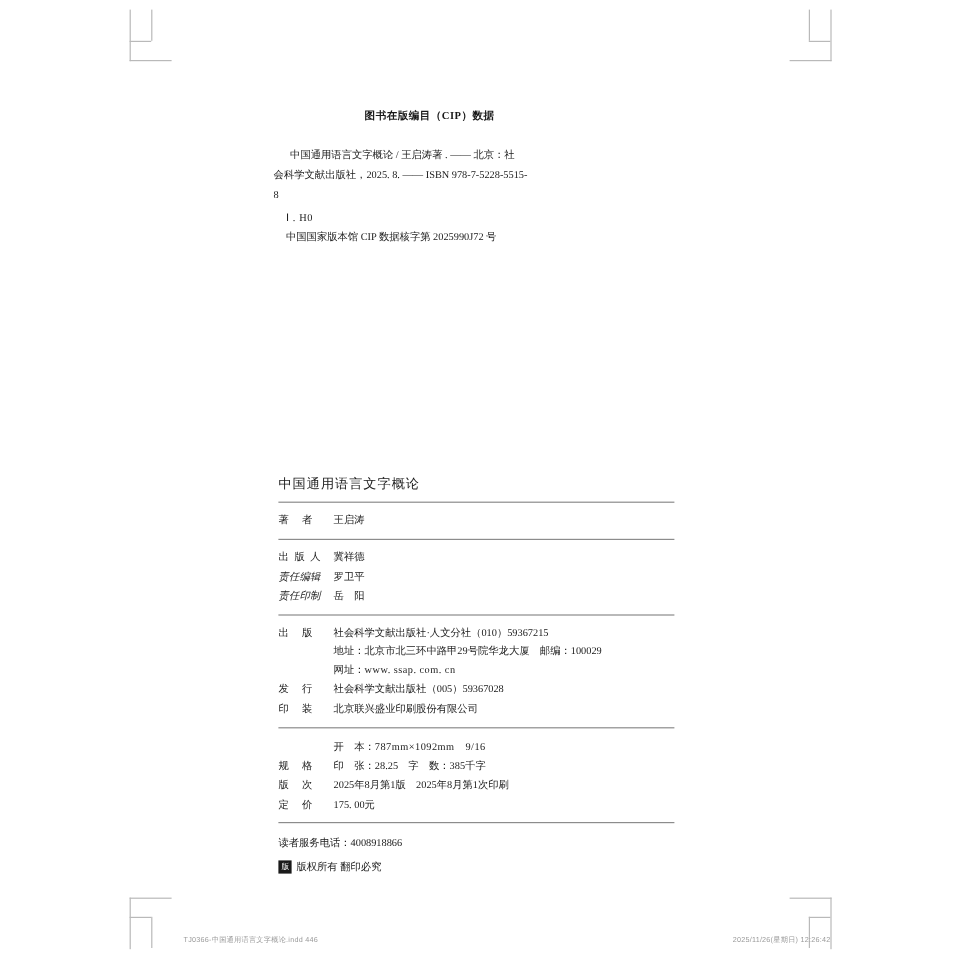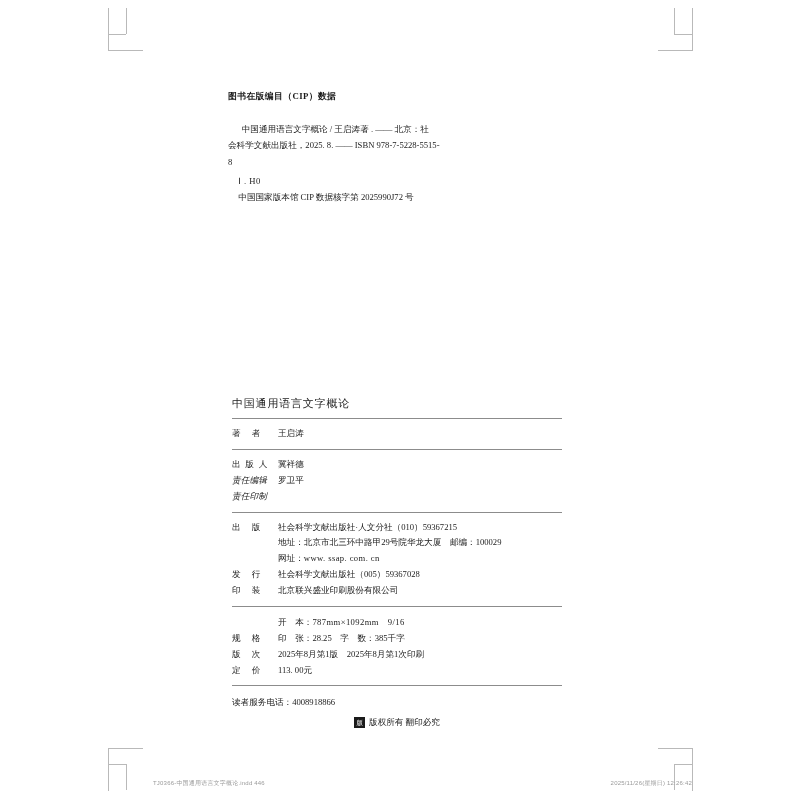--- a/index.html
+++ b/index.html
@@ -37,20 +37,21 @@
     top: 88px;
     width: 260px;
     font-size: 8.5px;
     line-height: 1.95;
   }
   .cip-title {
     font-weight: bold;
     font-size: 8.8px;
     letter-spacing: 0.4px;
     margin-bottom: 2px;
+    text-align: center;
   }
   .cip-body {
     font-size: 8.6px;
     line-height: 1.9;
     text-align: justify;
     margin-top: 16px;
   }
   .cip-indent { text-indent: 1.6em; display: block; }
   .cip-class { display: block; text-indent: 1.2em; margin-top: 3px; letter-spacing: 0.5px; }
   .cip-num { display: block; text-indent: 1.2em; }
@@ -96,21 +97,20 @@
 
   .service {
     padding-top: 8px;
     line-height: 2.0;
   }
   .copy-line {
     display: flex;
     align-items: center;
     gap: 4px;
     margin-top: 2px;
-    justify-content: center;
   }
   .copy-badge {
     display: inline-block;
     width: 11px;
     height: 11px;
     background: #1a1a1a;
     color: #fff;
     font-size: 6.5px;
     line-height: 11px;
     text-align: center;
@@ -183,20 +183,21 @@
     <div class="row">
       <span class="lbl">出 版 人</span>
       <span class="val">冀祥德</span>
     </div>
     <div class="row">
       <span class="lbl tight">责任编辑</span>
       <span class="val">罗卫平</span>
     </div>
     <div class="row">
       <span class="lbl tight">责任印制</span>
+      <span class="val">岳　阳</span>
     </div>
   </div>
   <div class="rule"></div>
 
   <div class="grp">
     <div class="row">
       <span class="lbl">出　版</span>
       <span class="val">社会科学文献出版社·人文分社（010）59367215</span>
     </div>
     <div class="row">
@@ -235,21 +236,21 @@
             <span>28.25　字　数：385千字</span>
         </div>
       </span>
     </div>
     <div class="row">
       <span class="lbl">版　次</span>
       <span class="val">2025年8月第1版　2025年8月第1次印刷</span>
     </div>
     <div class="row">
       <span class="lbl">定　价</span>
-      <span class="val">113. 00元</span>
+      <span class="val">175. 00元</span>
     </div>
   </div>
   <div class="rule"></div>
 
   <div class="service">
     <div>读者服务电话：4008918866</div>
     <div class="copy-line">
       <span class="copy-badge">版</span>
       <span>版权所有 翻印必究</span>
     </div>

